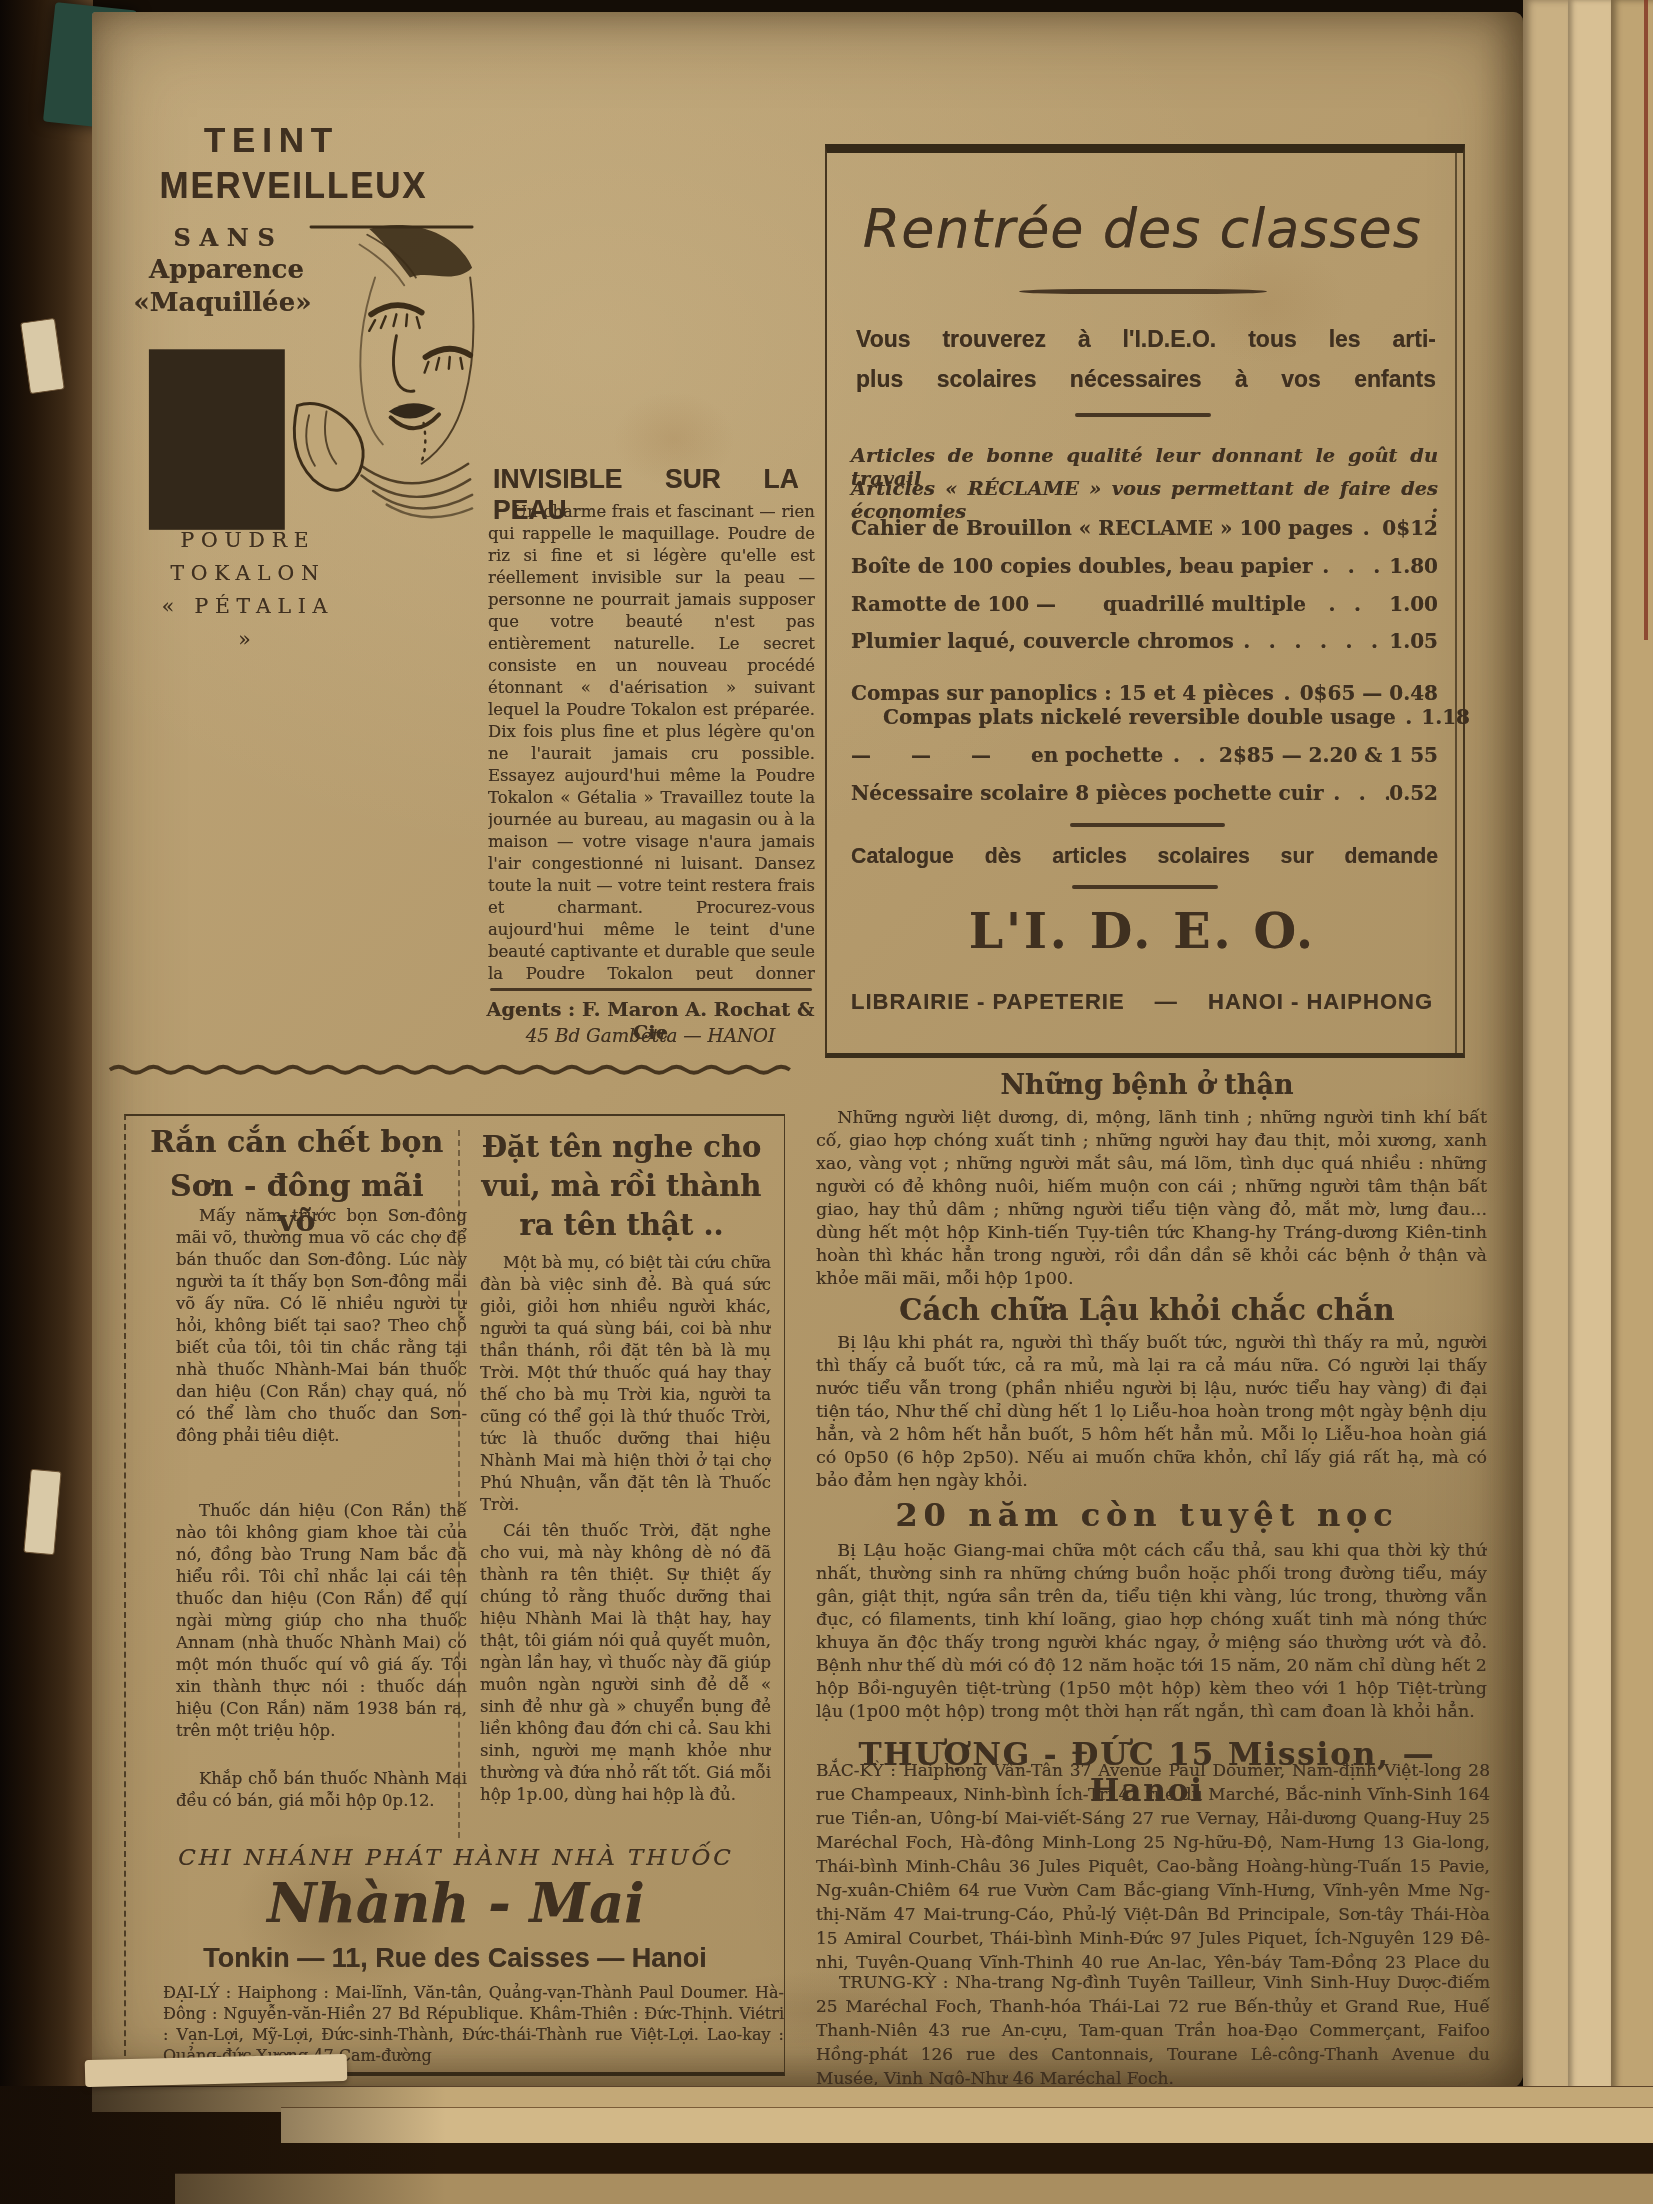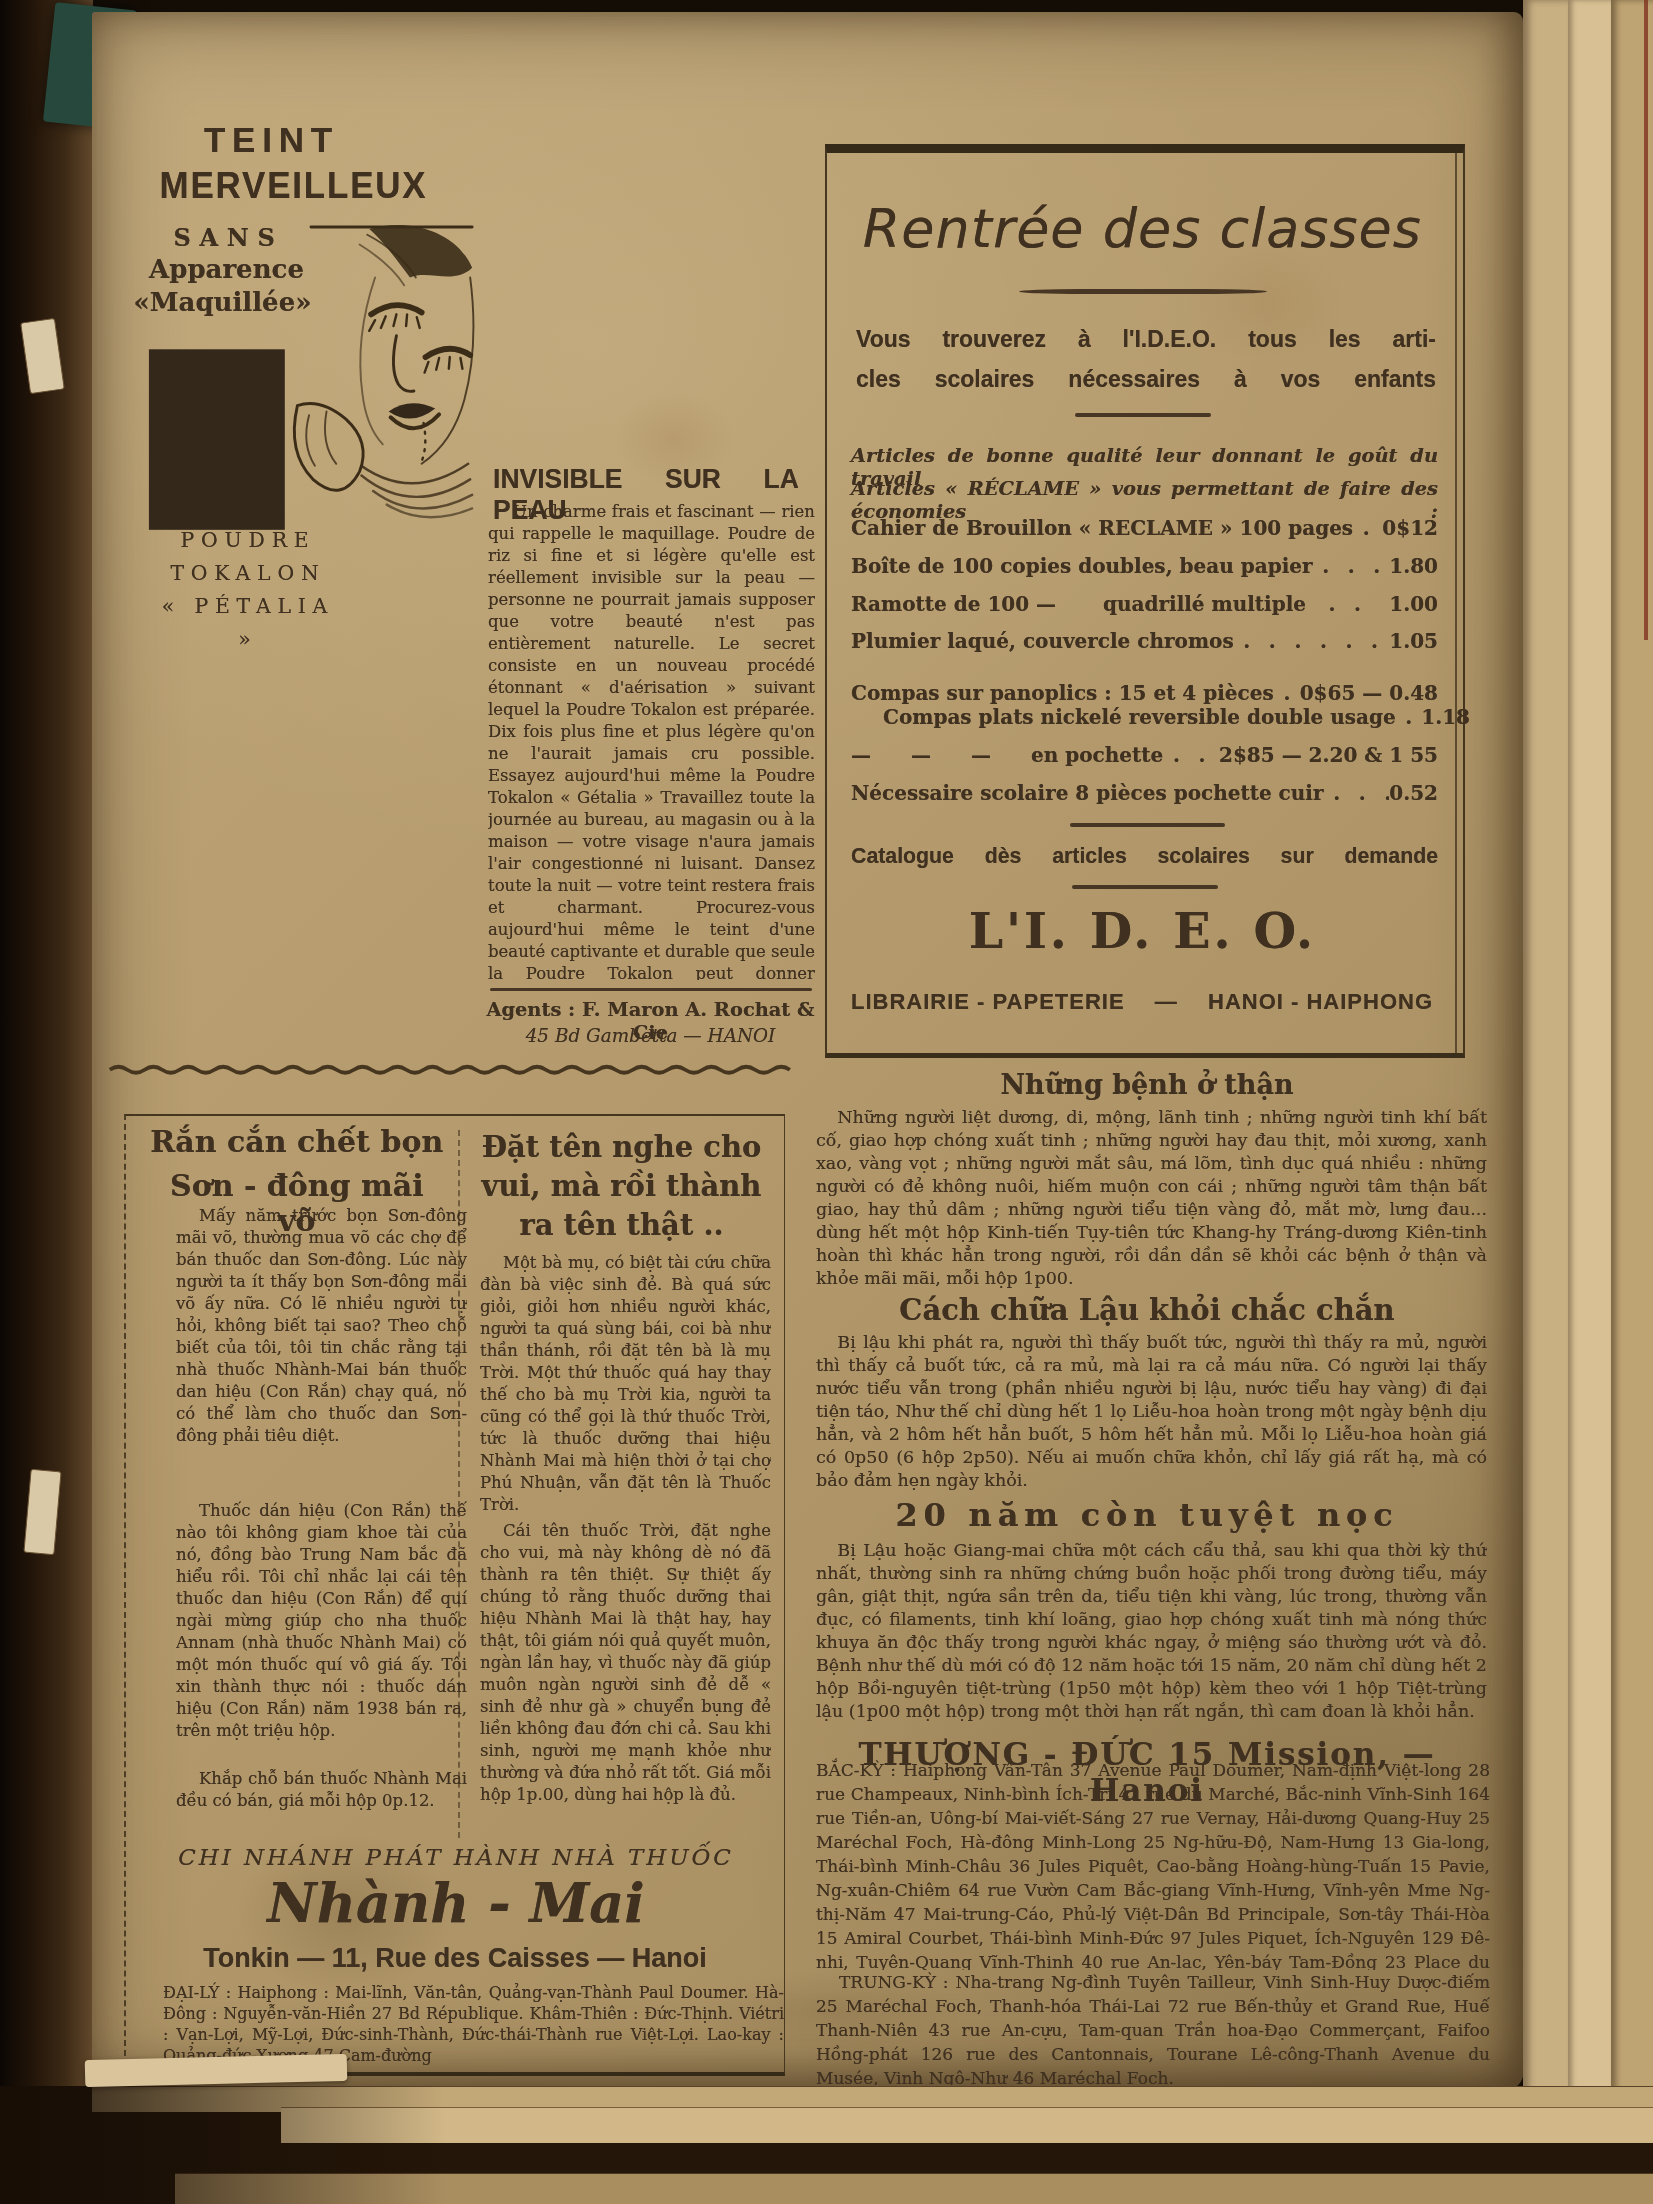--- a/index.html
+++ b/index.html
@@ -116,21 +116,21 @@
     </svg>
   </div>
 
   <div class="abs box-ink" style="left:825px;top:144px;width:636px;height:900px;border:2.9px solid rgba(58,44,24,.9);border-top:9.7px solid rgba(46,35,19,.95);border-bottom:5.8px solid rgba(46,35,19,.9);">
     <div class="abs" style="right:5.8px;top:0;width:1.9px;height:100%;background:rgba(58,44,24,.7);"></div>
 
     <div class="abs ink ctr" style="left:19.4px;top:44px;width:592px;font-family:'DejaVu Sans',sans-serif;font-style:italic;font-size:54px;letter-spacing:1px;">Rentrée des classes</div>
     <div class="abs rule" style="left:192px;top:136px;width:248px;height:4.9px;border-radius:50% / 100%;"></div>
 
     <div class="abs ink sans fj" style="left:29px;top:173px;width:580px;font-size:23px;font-weight:bold;">Vous trouverez à l'I.D.E.O. tous les arti-</div>
-    <div class="abs ink sans fj" style="left:29px;top:213px;width:580px;font-size:23px;font-weight:bold;">cles scolaires nécessaires à vos enfants</div>
+    <div class="abs ink sans fj" style="left:29px;top:213px;width:580px;font-size:23px;font-weight:bold;">plus scolaires nécessaires à vos enfants</div>
     <div class="abs rule" style="left:248px;top:260px;width:136px;height:3.9px;"></div>
 
     <div class="abs ink serif fj" style="left:24px;top:291px;width:587px;font-size:19.4px;font-style:italic;font-weight:bold;">Articles de bonne qualité leur donnant le goût du travail</div>
     <div class="abs ink serif fj" style="left:24px;top:324px;width:587px;font-size:19.4px;font-style:italic;font-weight:bold;">Articles « RÉCLAME » vous permettant de faire des économies :</div>
 
     <div class="abs ink serif price-row" style="left:24px;top:363px;width:587px;">
       <span class="lbl">Cahier de Brouillon « RECLAME » 100 pages</span>
       <span class="dots">. . . .</span>
       <span class="prc">0$12</span>
     </div>

